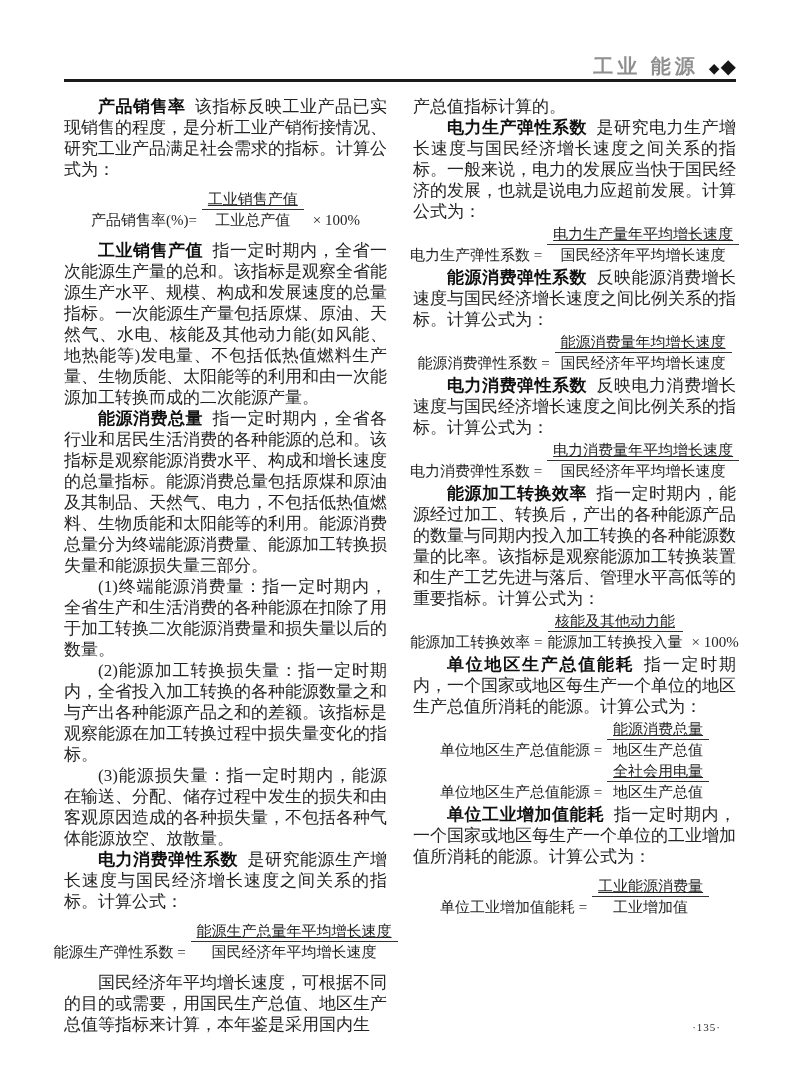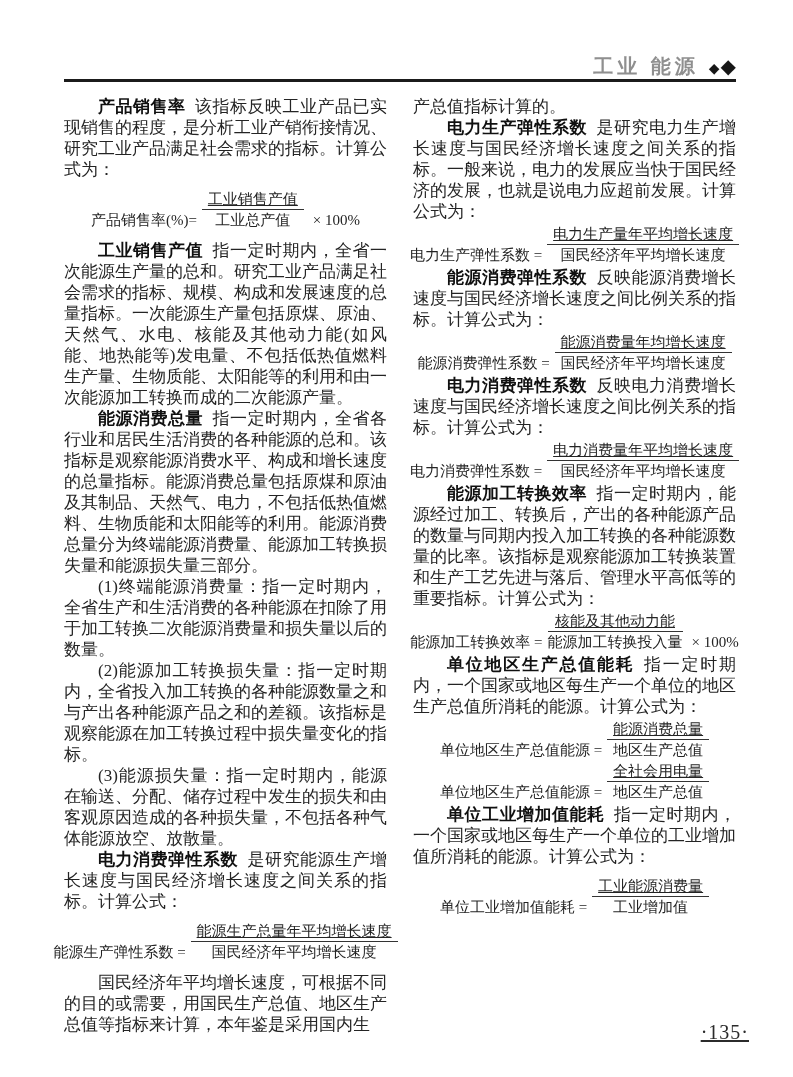--- a/index.html
+++ b/index.html
@@ -86,26 +86,25 @@
     border-bottom: 1px solid #333;
     padding: 1px 6px 2px;
     text-decoration: underline;
   }
   .formula .den { display: block; padding-top: 2px; }
   .formula .suffix { margin-left: 9px; white-space: nowrap; }
 
   
   .page-number {
     position: absolute;
-    right: 44px;
+    right: 72px;
     top: 1021px;
-    font-size: 20px;
+    font-size: 11px;
     letter-spacing: 1px;
     color: #2b2b2b;
-    text-decoration: underline;
   }
 </style>
 </head>
 <body>
 
 <div class="page">
 
   <div class="header">
     <span class="header-title">工业 能源</span>
     <span class="diamond small">◆</span>
@@ -120,21 +119,21 @@
 
       <div class="formula spaced">
         <span class="lhs">产品销售率(%)=</span>
         <span class="frac">
           <span class="num">工业销售产值</span>
           <span class="den">工业总产值</span>
         </span>
         <span class="suffix">× 100%</span>
       </div>
 
-      <p class="para"><span class="term">工业销售产值</span><span>指一定时期内，全省一次能源生产量的总和。研究工业产品满足社会需求的指标、规模、构成和发展速度的总量指标。一次能源生产量包括原煤、原油、天然气、水电、核能及其他动力能(如风能、地热能等)发电量、不包括低热值燃料生产量、生物质能、太阳能等的利用和由一次能源加工转换而成的二次能源产量。</span></p>
+      <p class="para"><span class="term">工业销售产值</span><span>指一定时期内，全省一次能源生产量的总和。该指标是观察全省能源生产水平、规模、构成和发展速度的总量指标。一次能源生产量包括原煤、原油、天然气、水电、核能及其他动力能(如风能、地热能等)发电量、不包括低热值燃料生产量、生物质能、太阳能等的利用和由一次能源加工转换而成的二次能源产量。</span></p>
 
       <p class="para"><span class="term">能源消费总量</span><span>指一定时期内，全省各行业和居民生活消费的各种能源的总和。该指标是观察能源消费水平、构成和增长速度的总量指标。能源消费总量包括原煤和原油及其制品、天然气、电力，不包括低热值燃料、生物质能和太阳能等的利用。能源消费总量分为终端能源消费量、能源加工转换损失量和能源损失量三部分。</span></p>
 
       <p class="para"><span>(1)终端能源消费量：指一定时期内，全省生产和生活消费的各种能源在扣除了用于加工转换二次能源消费量和损失量以后的数量。</span></p>
 
       <p class="para"><span>(2)能源加工转换损失量：指一定时期内，全省投入加工转换的各种能源数量之和与产出各种能源产品之和的差额。该指标是观察能源在加工转换过程中损失量变化的指标。</span></p>
 
       <p class="para"><span>(3)能源损失量：指一定时期内，能源在输送、分配、储存过程中发生的损失和由客观原因造成的各种损失量，不包括各种气体能源放空、放散量。</span></p>
 
       <p class="para"><span class="term">电力消费弹性系数</span><span>是研究能源生产增长速度与国民经济增长速度之间关系的指标。计算公式：</span></p>

